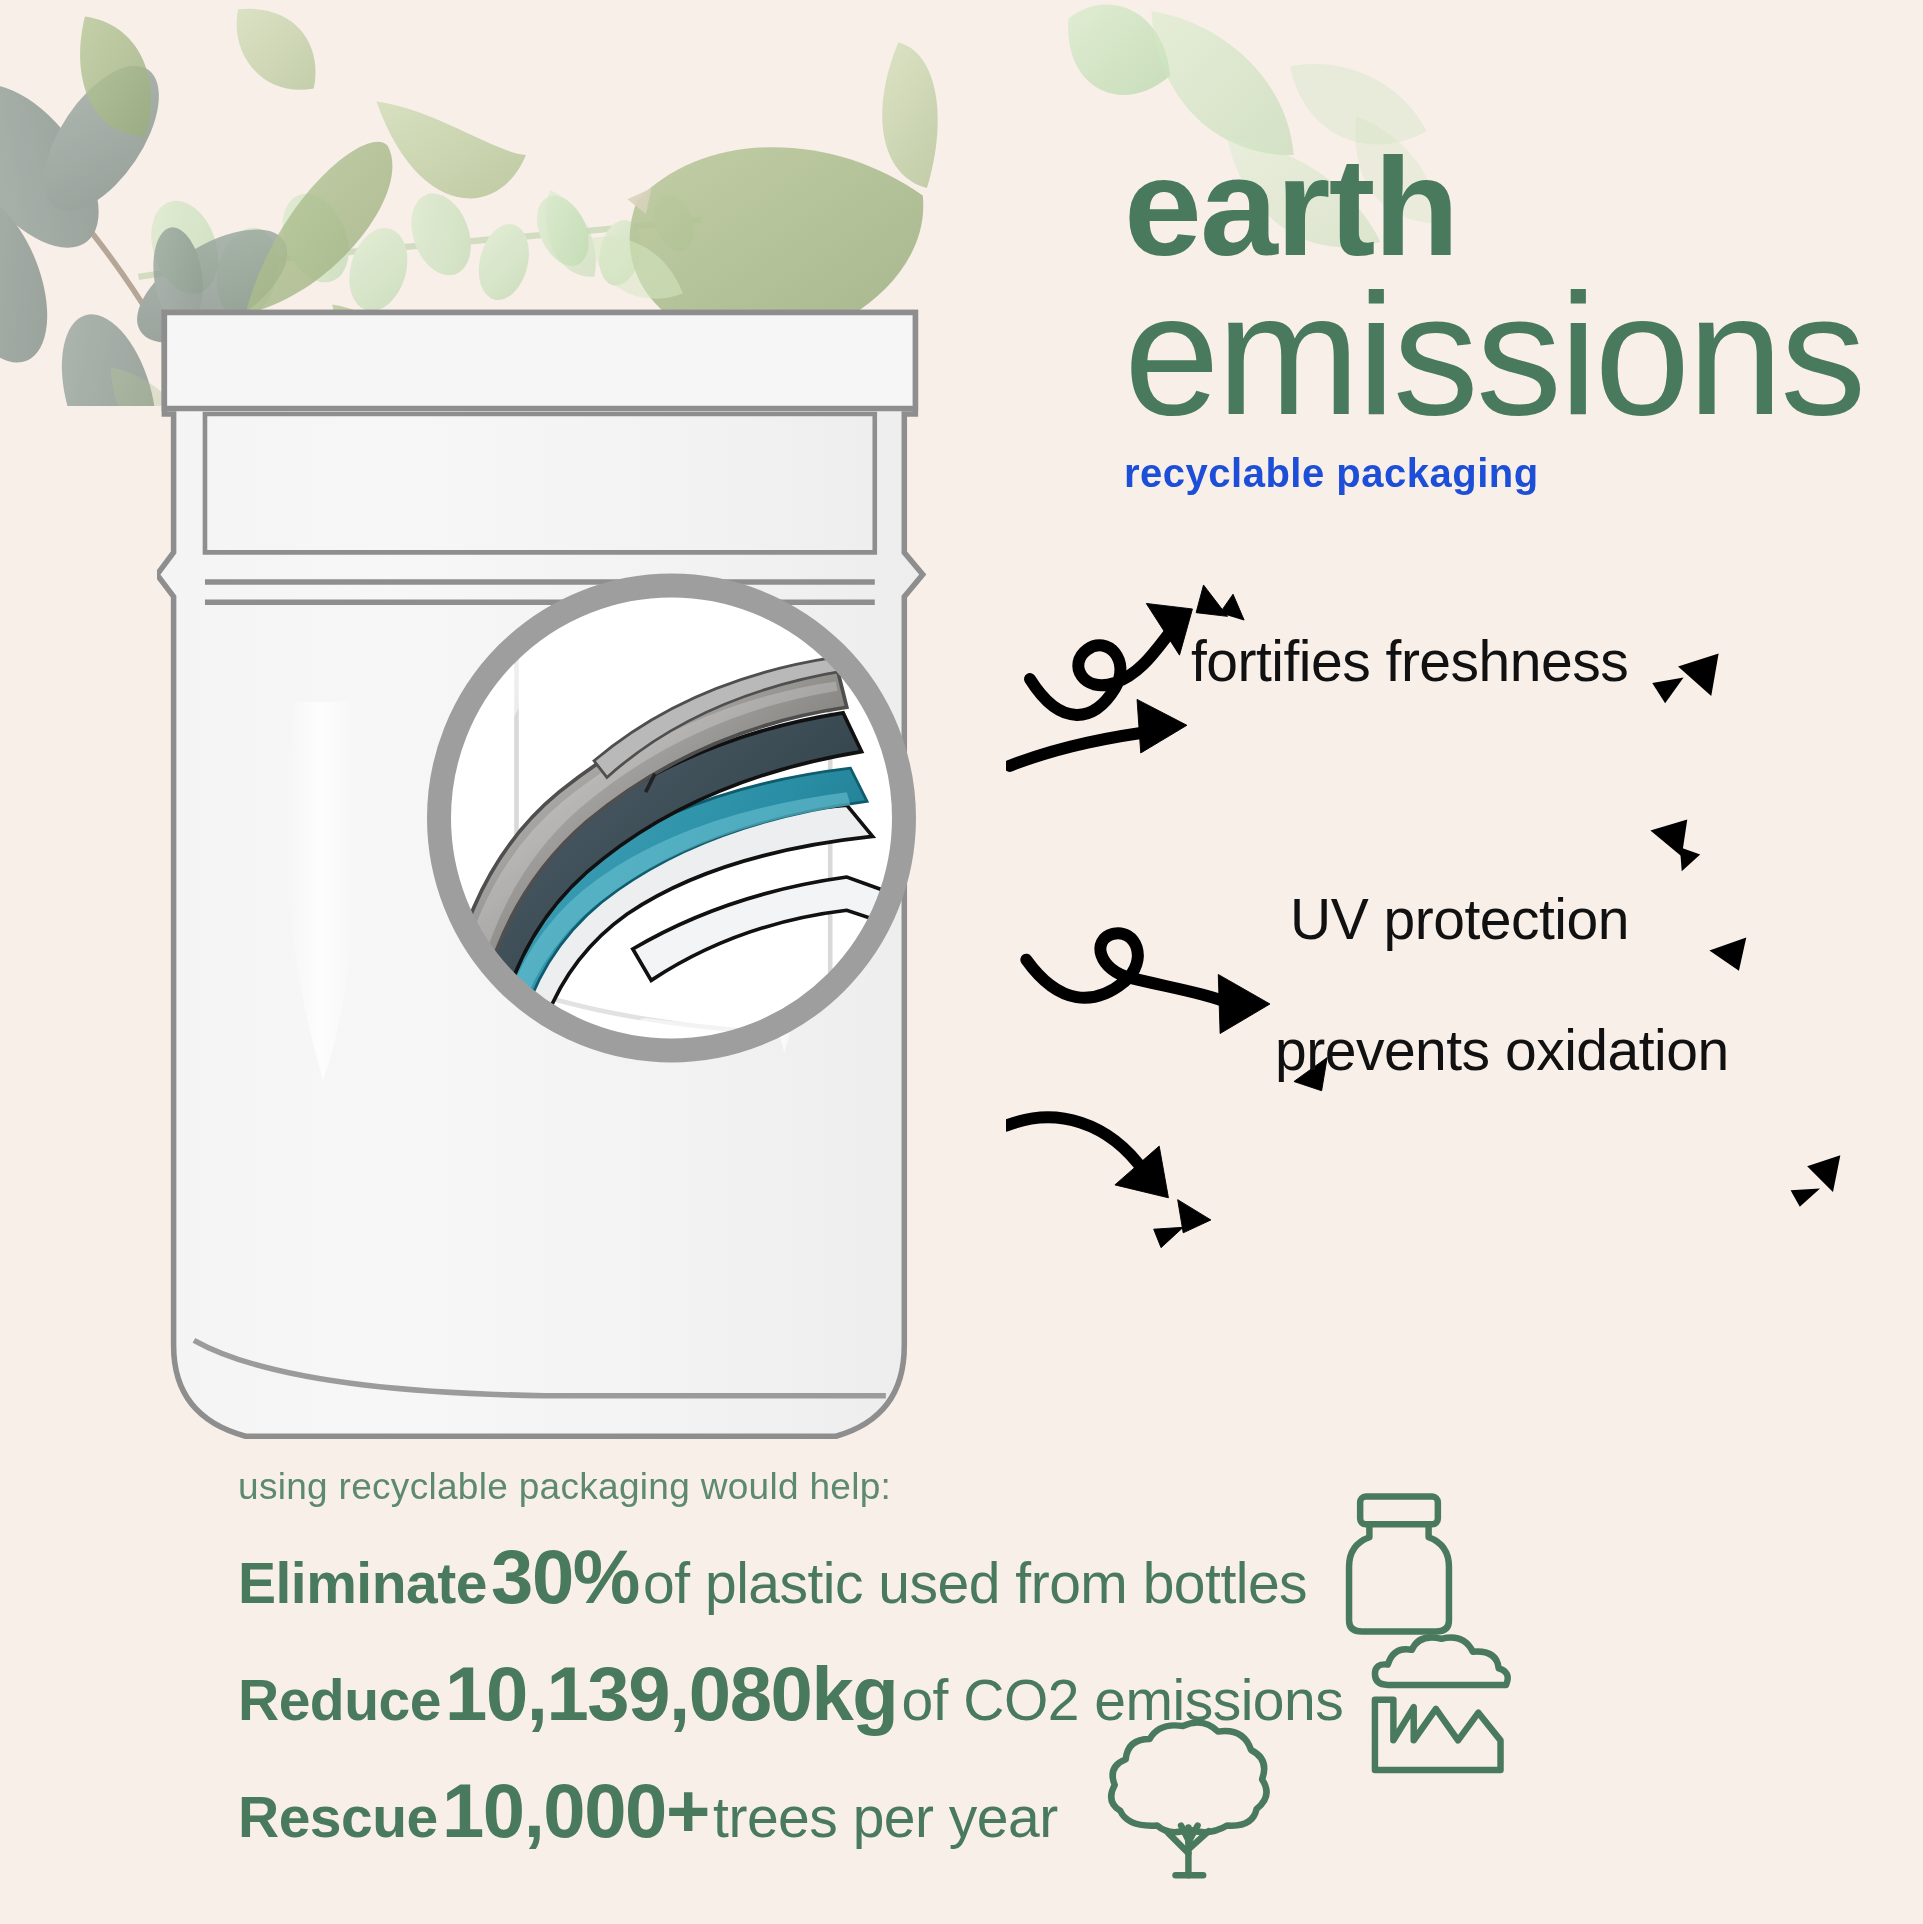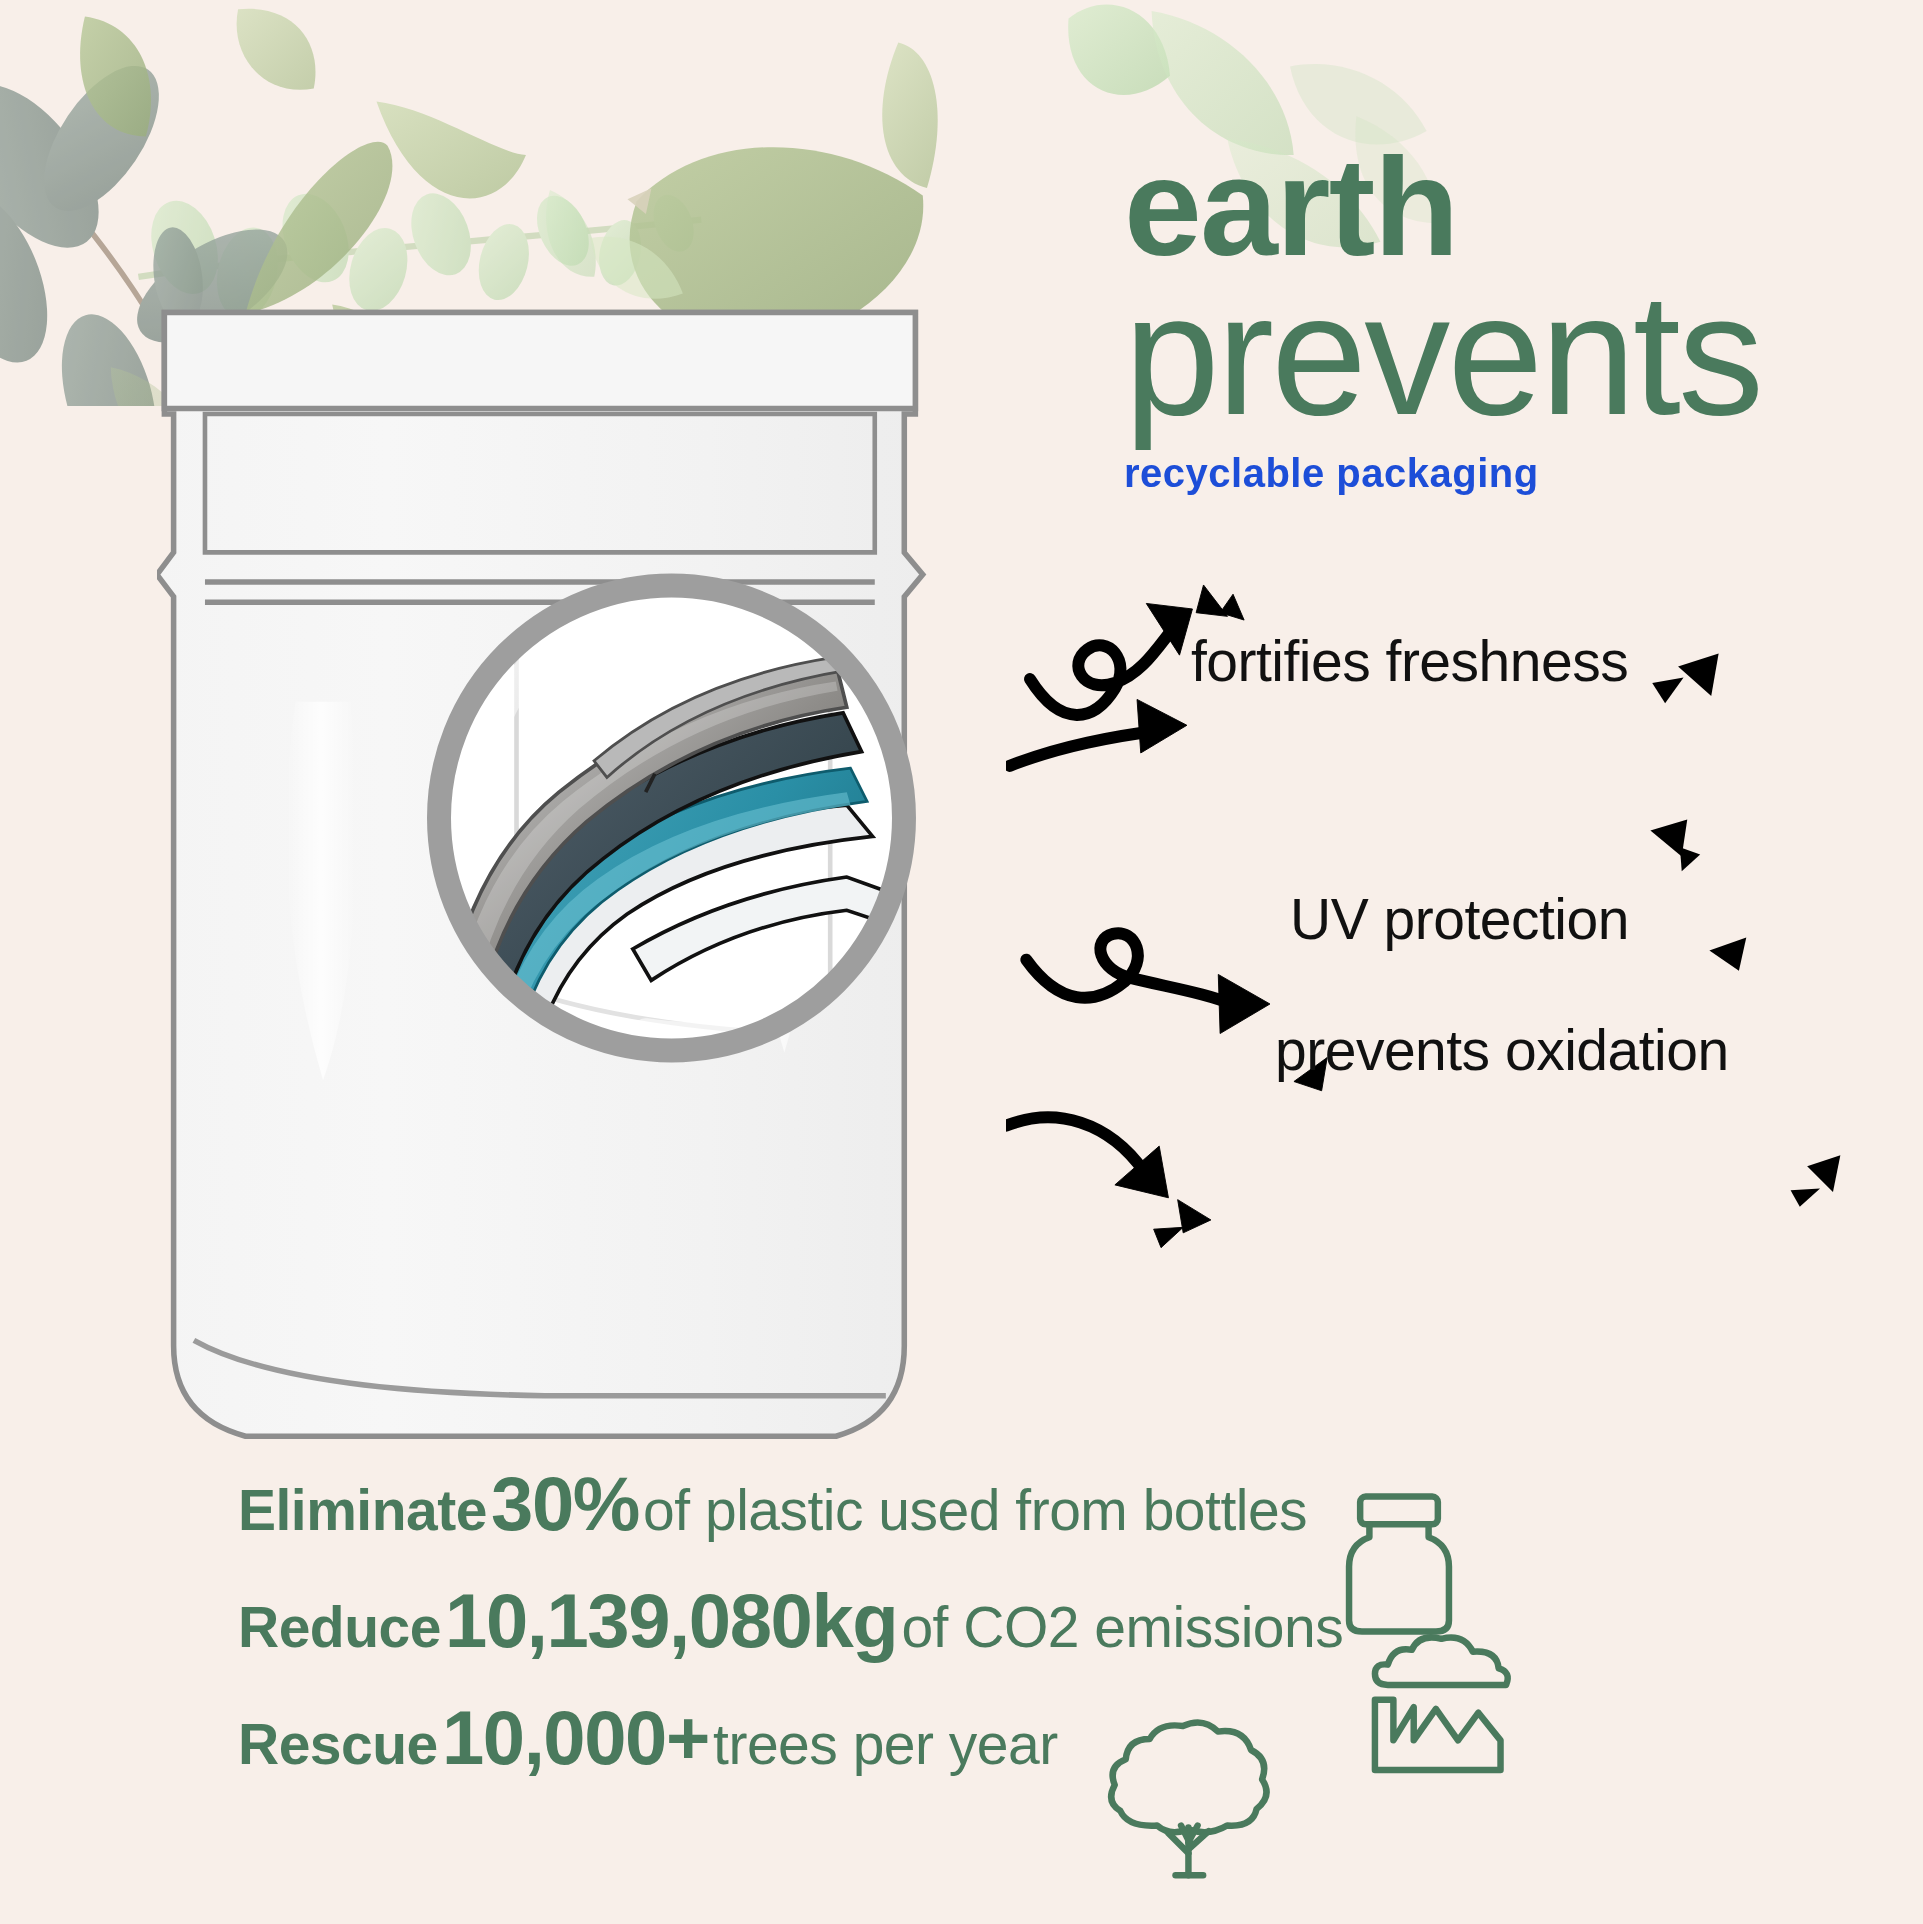--- a/index.html
+++ b/index.html
@@ -280,29 +280,30 @@
       <path d="M8 200 L 48 188 L 42 228 Z"></path>
       <path d="M40 218 L 62 226 L 42 244 Z"></path>
       <path d="M72 330 L 112 316 L 104 352 Z"></path>
       <path d="M178 564 L 214 552 L 206 592 Z"></path>
       <path d="M160 590 L 192 588 L 170 608 Z"></path>
     </g>
   </svg>
 
   <div class="abs" id="headline">
     <span id="hl-earth">earth</span>
-    <span id="hl-friendly">prevents</span>
+    <span id="hl-friendly">emissions</span>
     <span id="hl-sub">recyclable packaging</span>
   </div>
 
   <div class="abs feat" style="left:1191px;top:628px;">fortifies freshness</div>
   <div class="abs feat" style="left:1275px;top:1017px;">prevents oxidation</div>
   <div class="abs feat" style="left:1290px;top:886px;">UV protection</div>
 
   <div class="abs" id="stats">
+    <div id="stats-intro">using recyclable packaging would help:</div>
 
     <div class="stat-row">
       <span class="stat-verb">Eliminate</span>
       <span class="stat-num">30%</span>
       <span class="stat-tail">of plastic used from bottles</span>
     </div>
 
     <div class="stat-row" style="margin-top:41px;">
       <span class="stat-verb">Reduce</span>
       <span class="stat-num">10,139,080kg</span>

